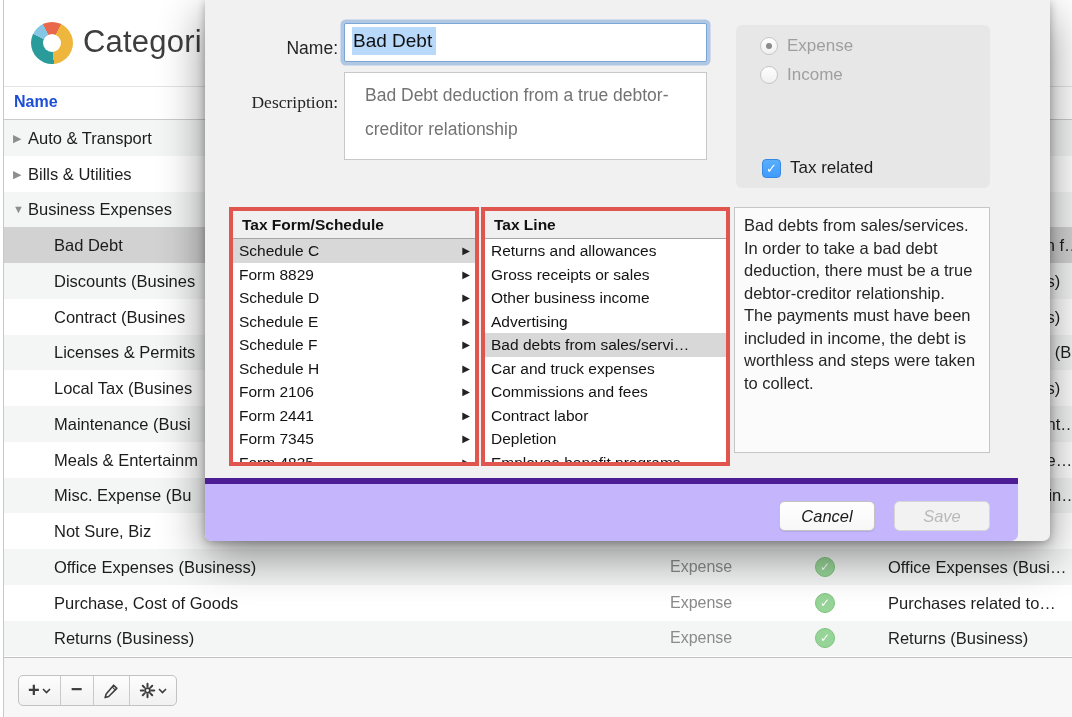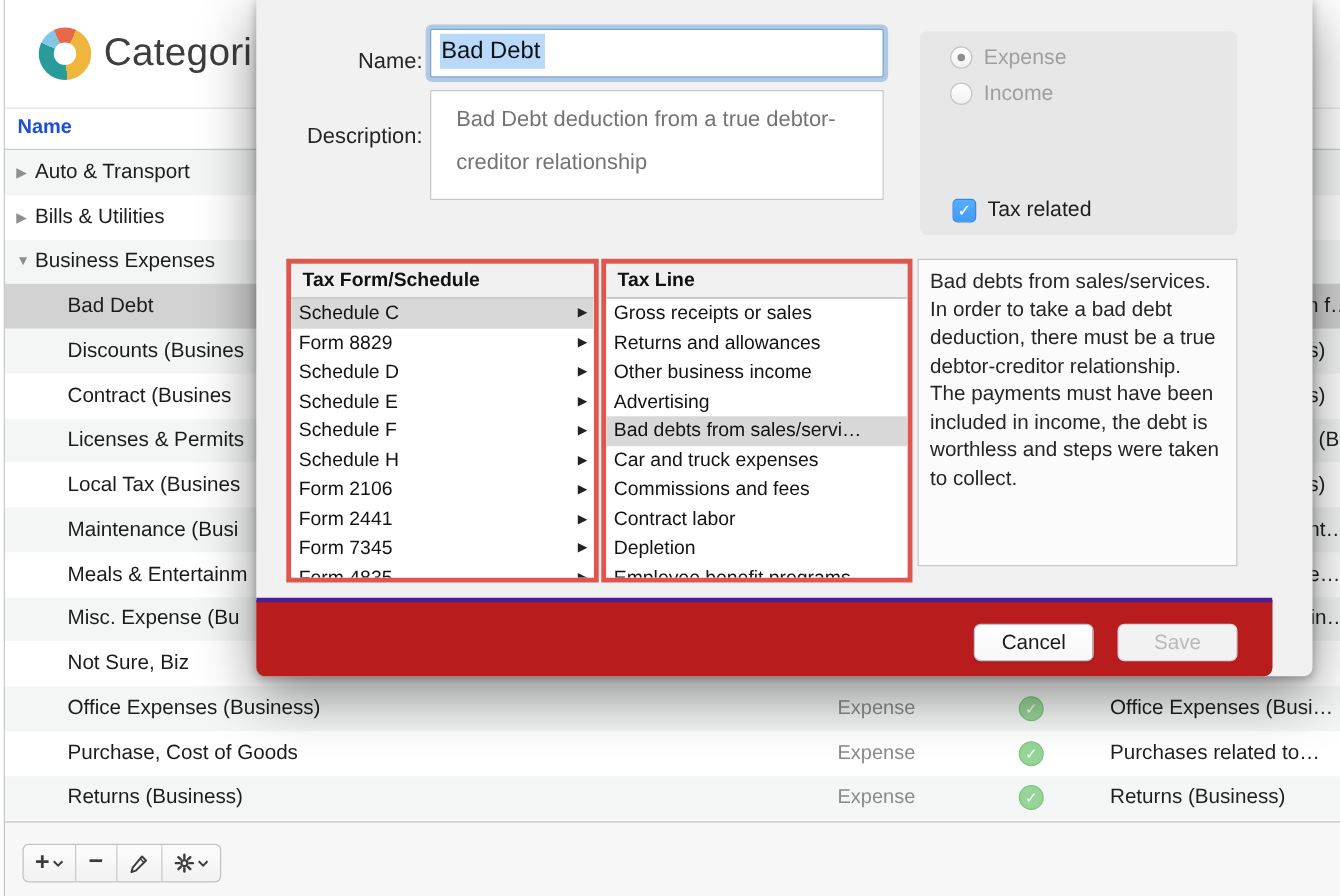--- a/index.html
+++ b/index.html
@@ -71,22 +71,22 @@
   .listhead { height:28px; background:#f0f0f0; border-bottom:1px solid #a5a5a5; font-size:15.5px; font-weight:700;
               color:#111; padding:5px 0 9px 9px; }
   .listbody { background:#fff; height:224px; overflow:hidden; }
   .litem { position:relative; height:23.5px; line-height:23.5px; font-size:15.5px; color:#131313; padding-left:6px; white-space:nowrap; }
   .litem.sel { background:#d8d8d8; }
   .litem .arrow { position:absolute; right:5px; top:0; font-size:10px; color:#222; }
 
   .infobox { position:absolute; left:529px; top:207px; width:256px; height:246px; background:#fbfbfb; border:1px solid #c6c6c6;
              font-size:16.5px; line-height:22.5px; color:#262626; padding:6px 8px 0 9px; white-space:pre-wrap; }
 
-  .sheet-bottom { position:absolute; left:0; top:478px; width:813px; height:63px; background:#b91c1c;
-                  border-top:4px solid #4c1d95; border-radius:0 0 7px 7px; }
+  .sheet-bottom { position:absolute; left:0; top:478px; width:813px; height:63px; background:#c4b5fd;
+                  border-top:6px solid #4c1d95; border-radius:0 0 7px 7px;font-style:italic; }
   .btn { position:absolute; top:17px; width:96px; height:30px; border-radius:5.5px; font-size:16.5px; text-align:center; line-height:28px; }
   .btn.cancel { left:574px; background:linear-gradient(#fff,#f7f7f7); border:1px solid #c3c3c3; color:#1a1a1a;
                 box-shadow:0 1px 1px rgba(0,0,0,.08); }
   .btn.save { left:689px; background:#f2f2f2; border:1px solid #d6d6d6; color:#b9b9b9; }
 </style>
 </head>
 <body>
 
 <div id="stage">
 
@@ -260,21 +260,21 @@
           </svg>
       </div>
     </div>
   </div>
 
   <div class="dialog">
 
     <div class="dlabel" style="top:38px;">Name:</div>
     <div class="name-field"><span class="sel">Bad Debt</span></div>
 
-    <div class="dlabel" style="top:98px;">Description:</div>
+    <div class="dlabel" style="top:92px;font-family:Liberation Serif, serif;">Description:</div>
     <div class="desc-field">Bad Debt deduction from a true debtor-creditor relationship</div>
 
     <div class="groupbox">
       <div class="radio-row" style="top:11px;">
         <span class="radio on"></span>
         <span class="radio-label">Expense</span>
       </div>
       <div class="radio-row" style="top:40px;">
         <span class="radio"></span>
         <span class="radio-label">Income</span>
@@ -339,25 +339,25 @@
             <span class="arrow">▶</span>
           </div>
         </div>
     </div>
 
     <div class="redbox right">
       <div class="listhead">Tax Line</div>
       <div class="listbody">
 
           <div class="litem">
+            <span>Returns and allowances</span>
+          </div>
+
+          <div class="litem">
             <span>Gross receipts or sales</span>
-          </div>
-
-          <div class="litem">
-            <span>Returns and allowances</span>
           </div>
 
           <div class="litem">
             <span>Other business income</span>
           </div>
 
           <div class="litem">
             <span>Advertising</span>
           </div>
 

